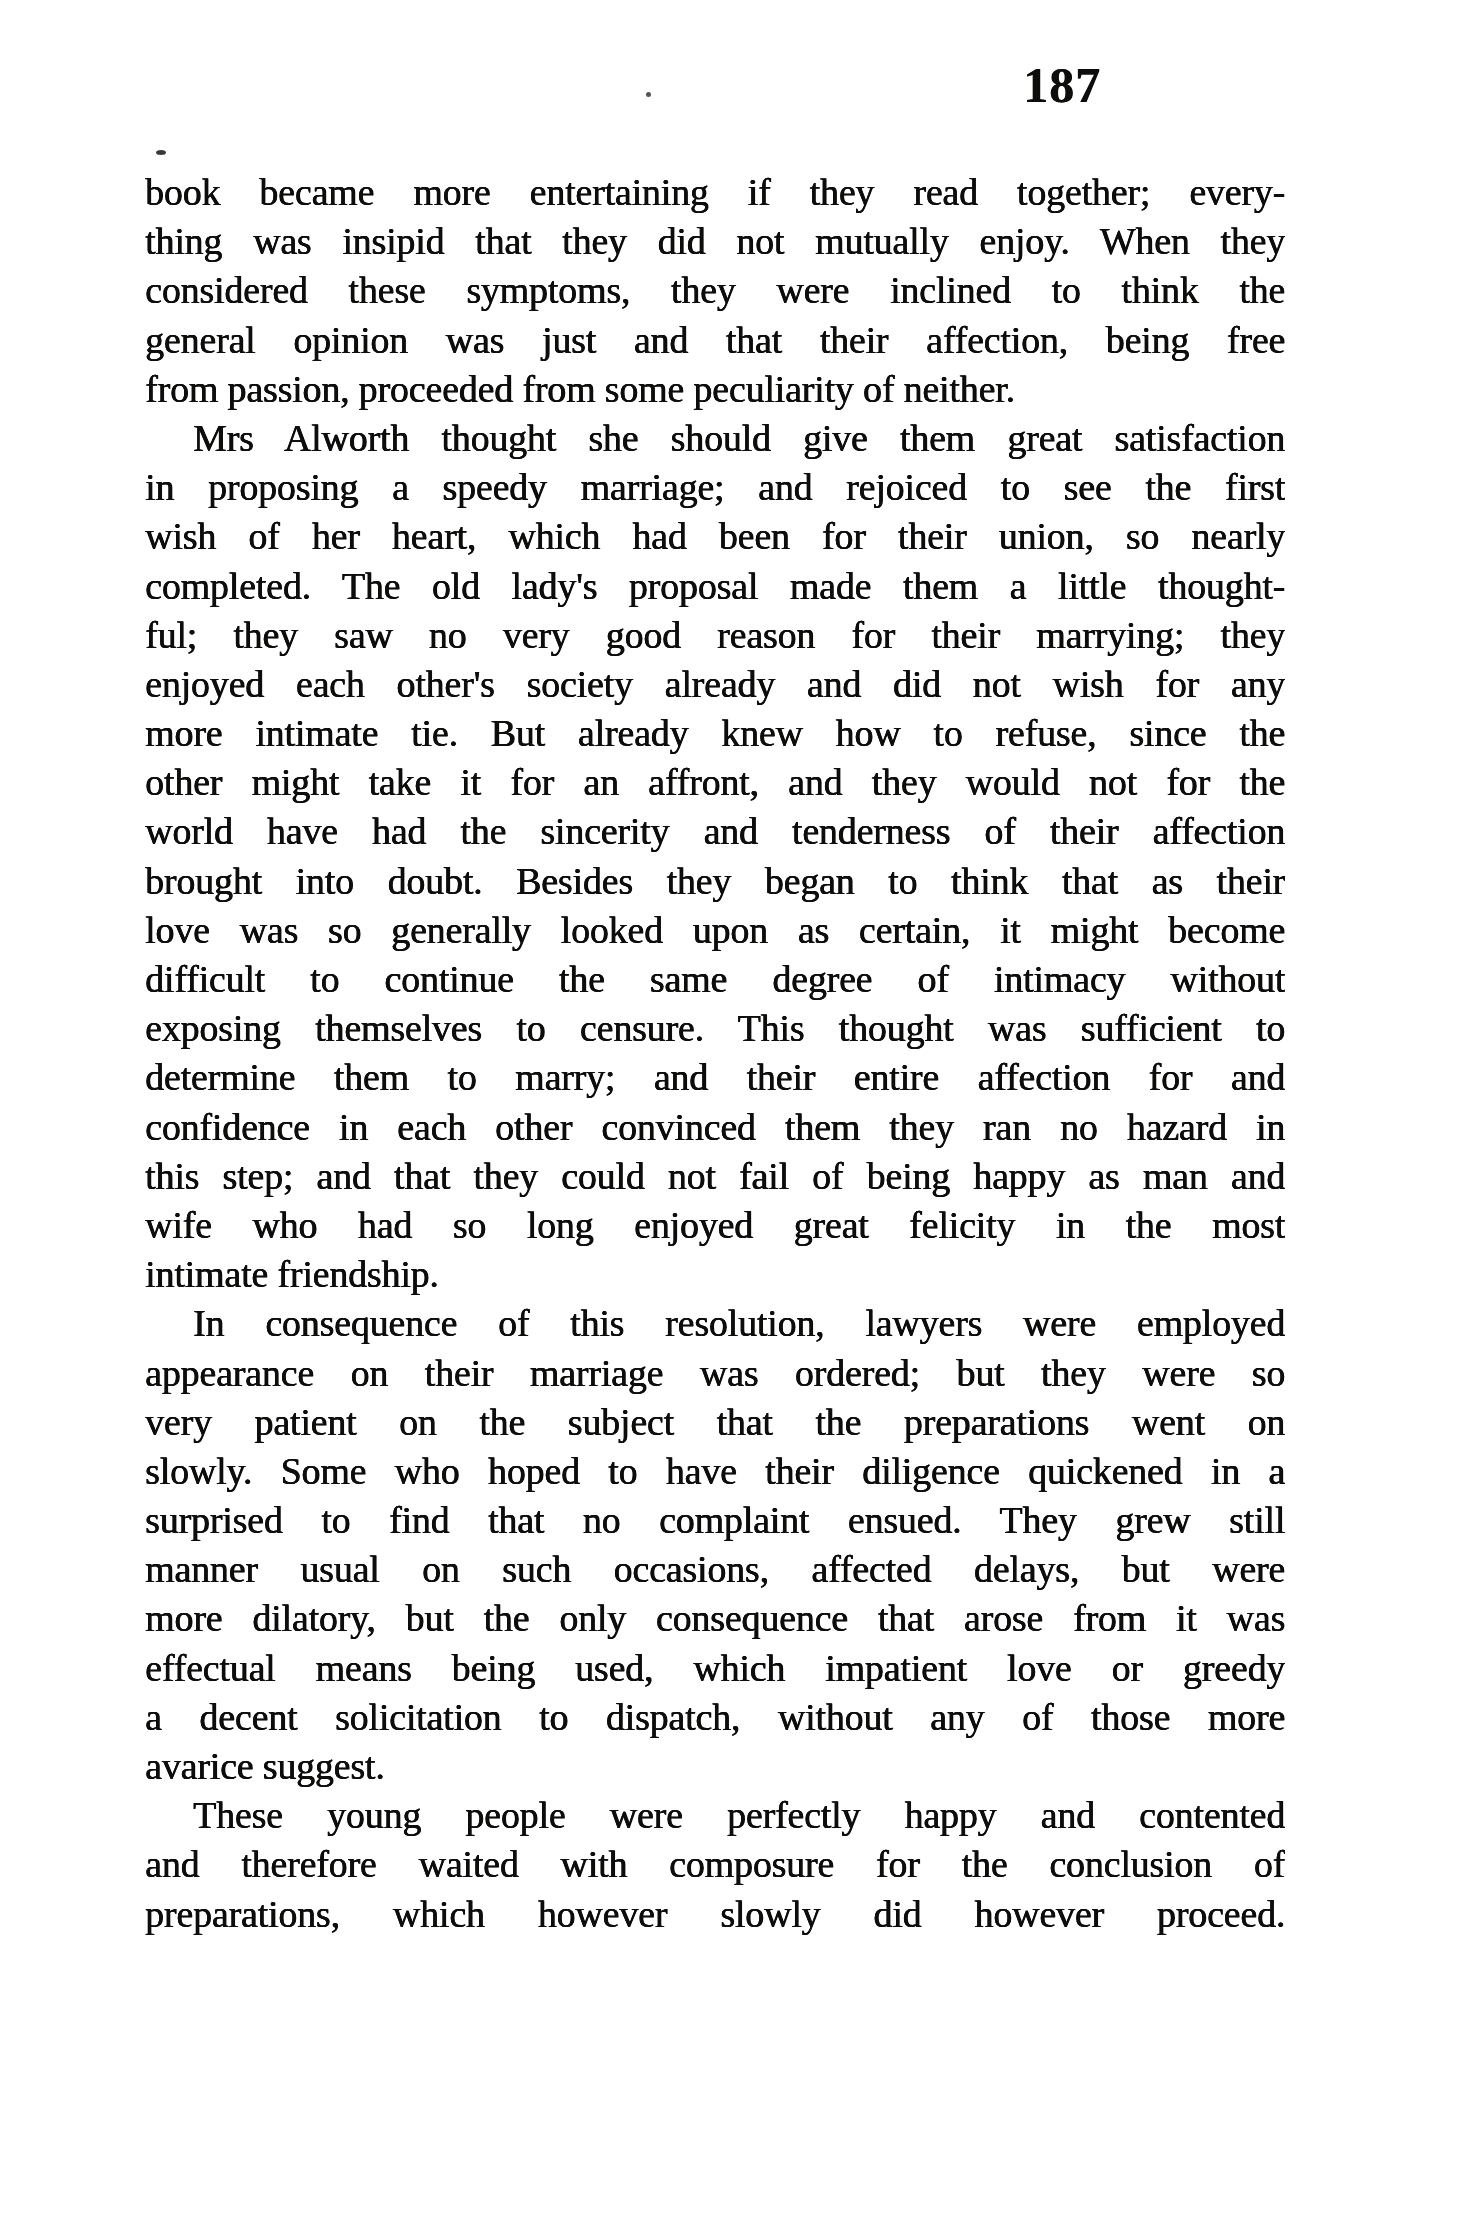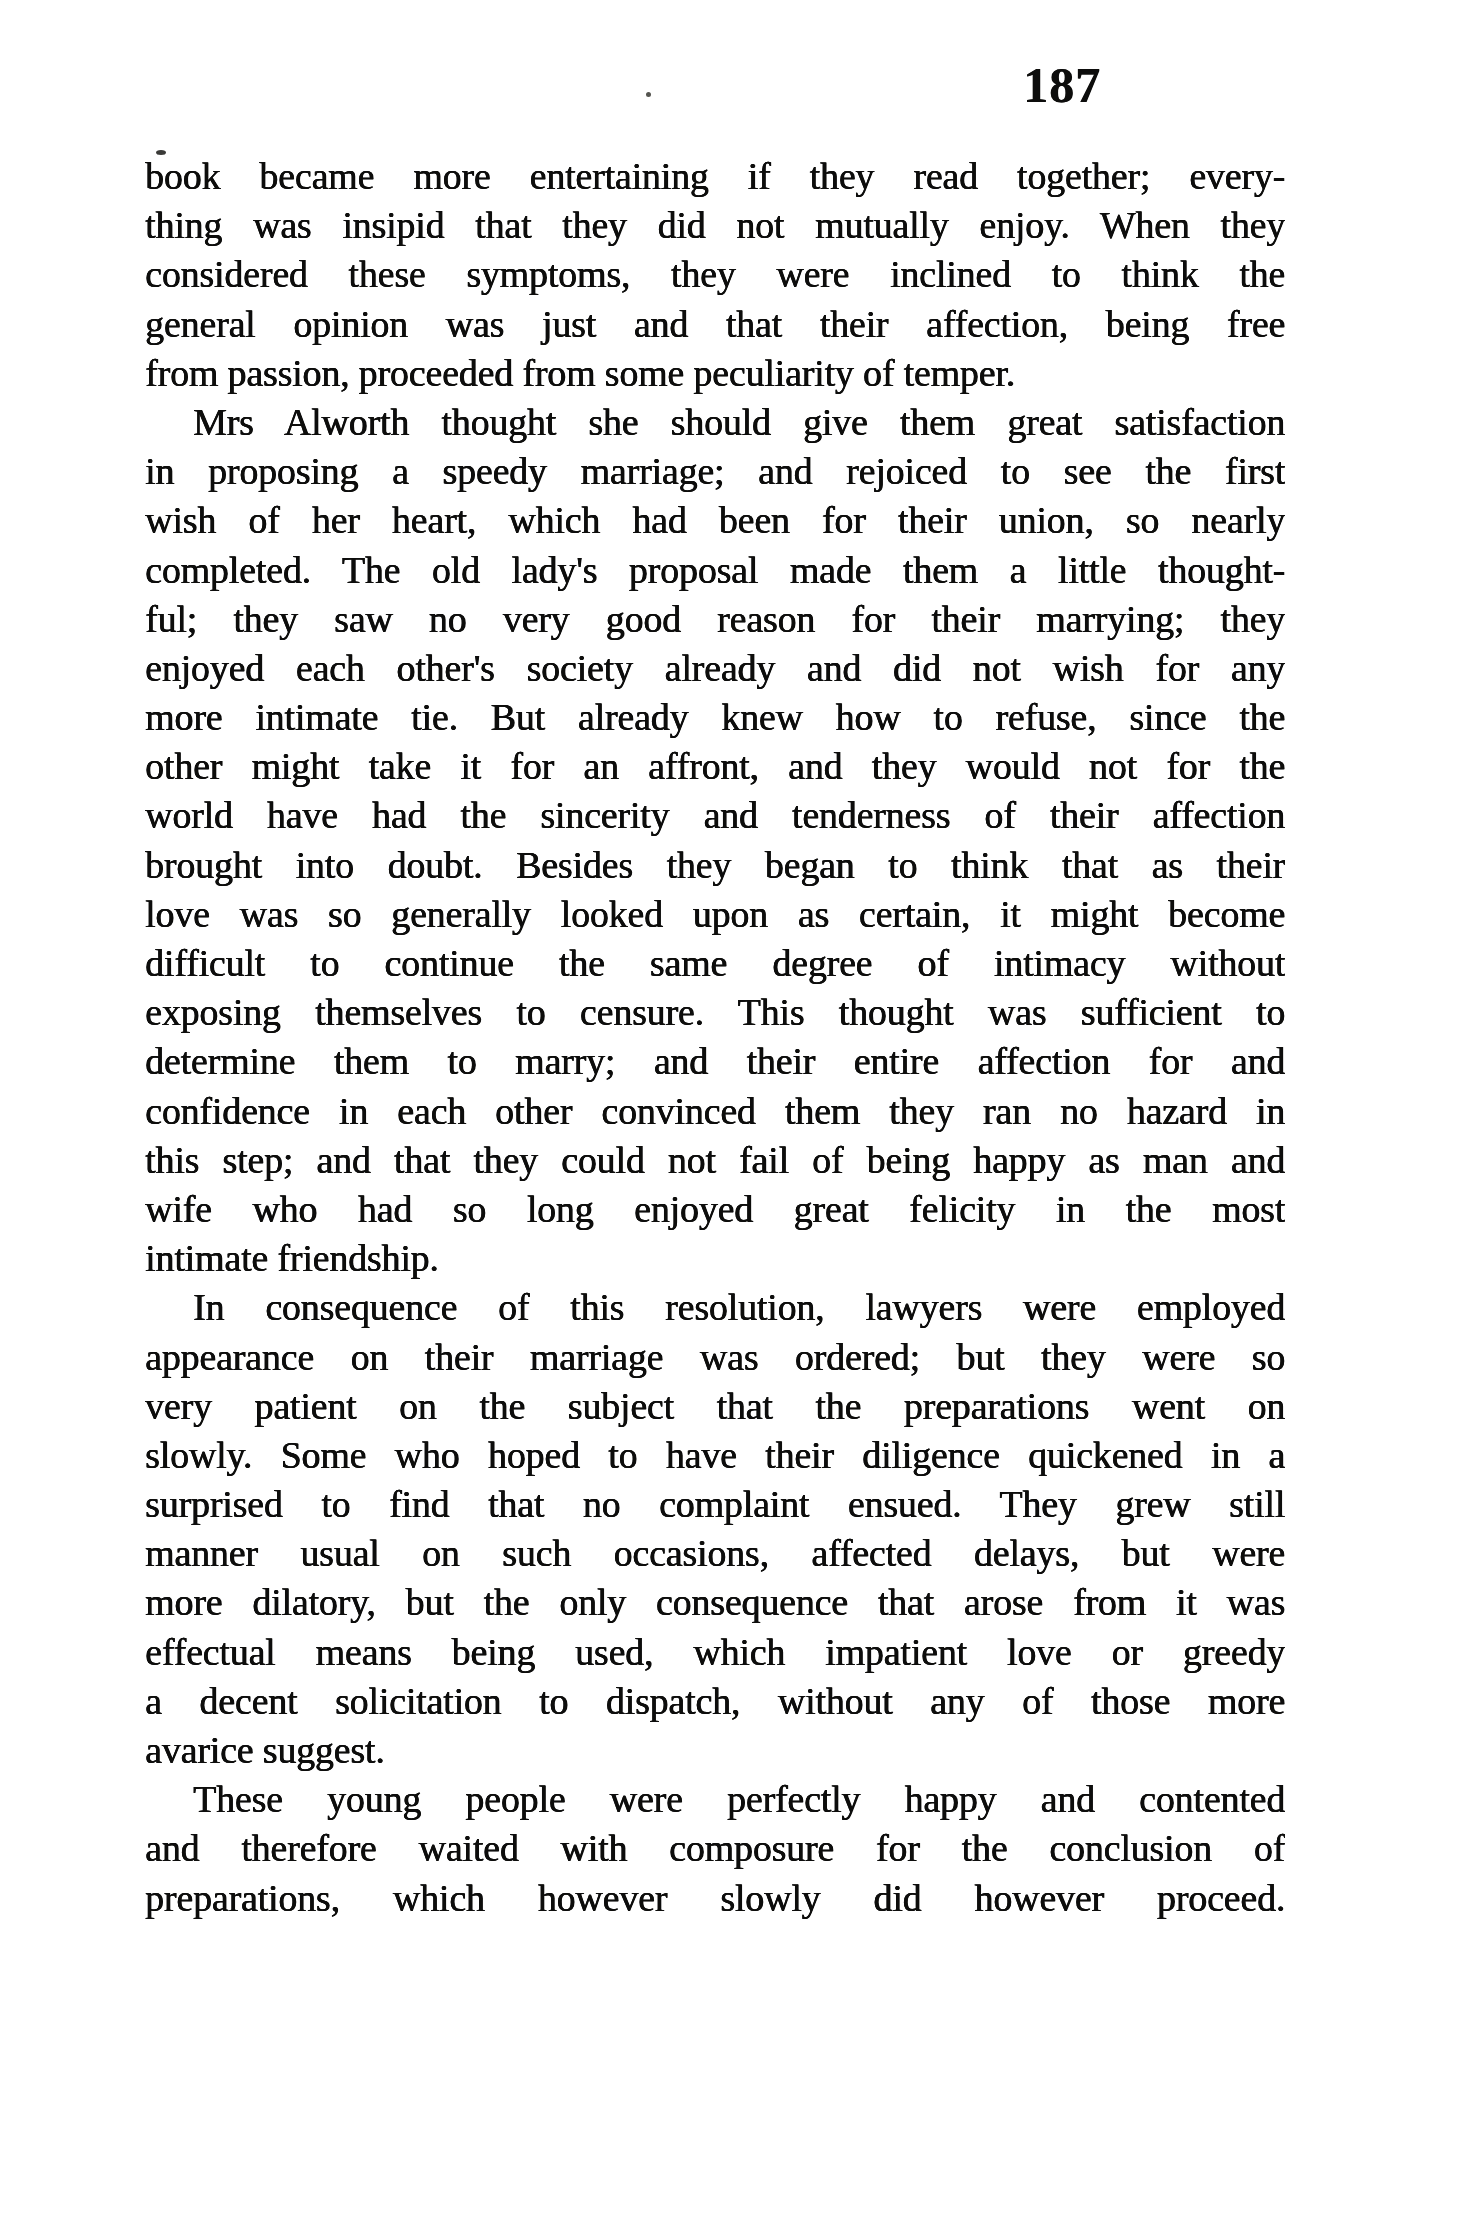--- a/index.html
+++ b/index.html
@@ -22,21 +22,21 @@
     right: 191px;
     font-size: 50px;
     line-height: 1;
     font-weight: 700;
     letter-spacing: 1px;
     text-shadow: 0.5px 0 0 currentColor;
   }
   .text-block {
     position: absolute;
     left: 145px;
-    top: 152px;
+    top: 168px;
     width: 1140px;
     font-size: 38px;
     line-height: 49.2px;
     letter-spacing: -0.2px;
     text-shadow: 0.55px 0 0 currentColor, 0 0.35px 0 currentColor;
   }
   .paragraph {
     margin: 0;
     padding: 0;
   }
@@ -67,21 +67,21 @@
 
 <div class="page">
   <div class="page-number">187</div>
 
   <div class="text-block">
       <div class="paragraph">
         <div class="line">book became more entertaining if they read together; every-</div>
         <div class="line">thing was insipid that they did not mutually enjoy. When they</div>
         <div class="line">considered these symptoms, they were inclined to think the</div>
         <div class="line">general opinion was just and that their affection, being free</div>
-        <div class="line last">from passion, proceeded from some peculiarity of temper.</div>
+        <div class="line last">from passion, proceeded from some peculiarity of neither.</div>
       </div>
       <div class="paragraph">
         <div class="line indent">Mrs Alworth thought she should give them great satisfaction</div>
         <div class="line">in proposing a speedy marriage; and rejoiced to see the first</div>
         <div class="line">wish of her heart, which had been for their union, so nearly</div>
         <div class="line">completed. The old lady's proposal made them a little thought-</div>
         <div class="line">ful; they saw no very good reason for their marrying; they</div>
         <div class="line">enjoyed each other's society already and did not wish for any</div>
         <div class="line">more intimate tie. But already knew how to refuse, since the</div>
         <div class="line">other might take it for an affront, and they would not for the</div>

